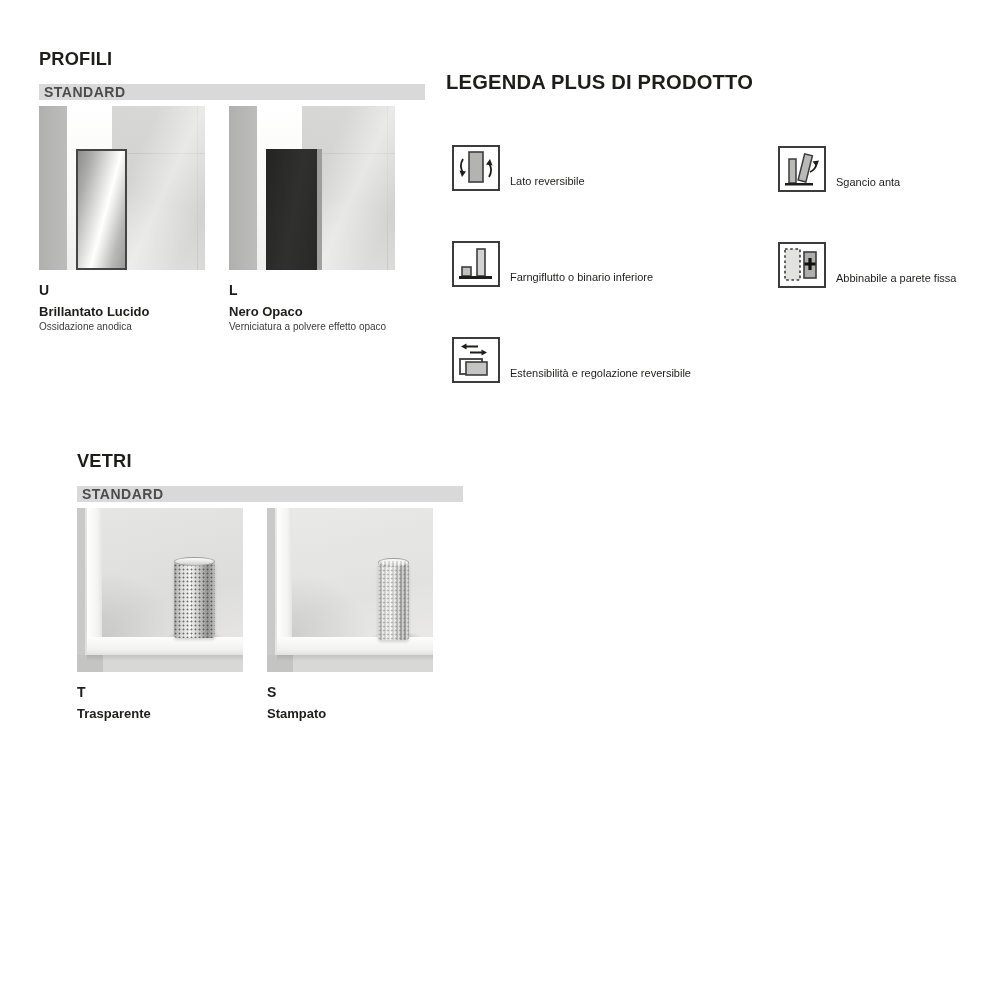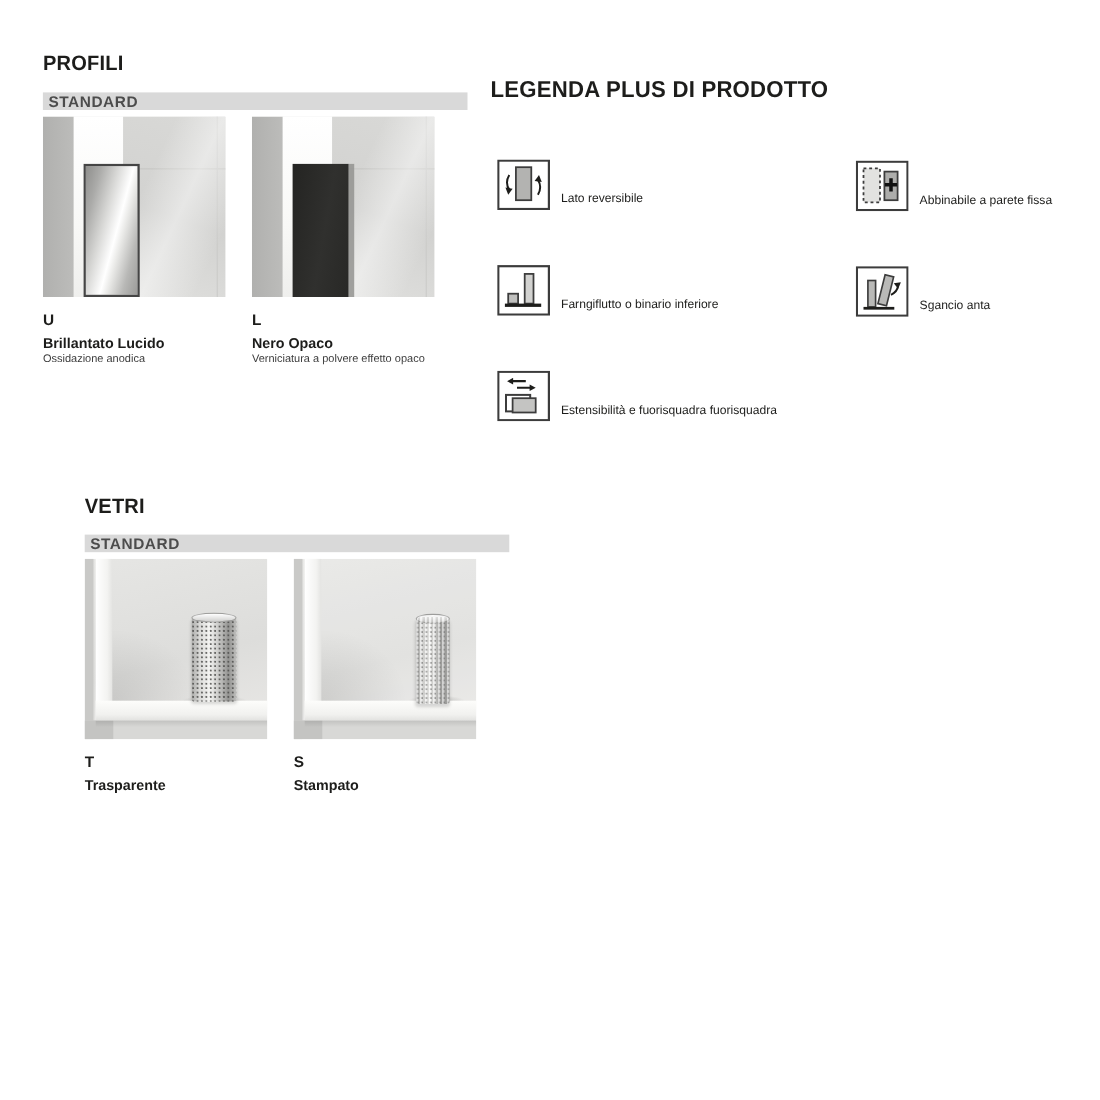--- a/index.html
+++ b/index.html
@@ -169,51 +169,51 @@
           <svg viewBox="0 0 48 46" xmlns="http://www.w3.org/2000/svg">
             <rect x="1" y="1" width="46" height="44" fill="#ffffff" stroke="#3c3c3c" stroke-width="2"></rect>
             <path d="M26 9.5 H14" stroke="#1d1d1b" stroke-width="2" fill="none"></path>
             <polygon points="14.5,6.5 14.5,12.5 9,9.5" fill="#1d1d1b"></polygon>
             <path d="M18 15.5 H30" stroke="#1d1d1b" stroke-width="2" fill="none"></path>
             <polygon points="29.5,12.5 29.5,18.5 35,15.5" fill="#1d1d1b"></polygon>
             <rect x="8" y="22" width="22" height="15" fill="#ffffff" stroke="#3c3c3c" stroke-width="1.8"></rect>
             <rect x="14" y="25" width="21" height="13" fill="#c4c4c2" stroke="#3c3c3c" stroke-width="1.6"></rect>
           </svg>
         </span>
-        <span class="leg-label">Estensibilità e fuorisquadra fuorisquadra</span>
+        <span class="leg-label">Estensibilità e regolazione reversibile</span>
       </div>
 
     </div>
 
     <div class="leg-col leg-col-2">
-
-      <div class="leg-item">
-        <span class="leg-icon">
-          <svg viewBox="0 0 48 46" xmlns="http://www.w3.org/2000/svg">
-            <rect x="1" y="1" width="46" height="44" fill="#ffffff" stroke="#3c3c3c" stroke-width="2"></rect>
-            <rect x="7" y="7" width="15" height="31" fill="#e2e2e0" stroke="#3c3c3c" stroke-width="1.6" stroke-dasharray="2.6 2.6"></rect>
-            <rect x="26" y="10" width="12" height="26" fill="#adadab" stroke="#3c3c3c" stroke-width="1.6"></rect>
-            <path d="M32 16 V28 M26.5 22 H37.5" stroke="#111111" stroke-width="3.2" fill="none"></path>
-          </svg>
-        </span>
-        <span class="leg-label">Abbinabile a parete fissa</span>
-      </div>
 
       <div class="leg-item">
         <span class="leg-icon">
           <svg viewBox="0 0 48 46" xmlns="http://www.w3.org/2000/svg">
             <rect x="1" y="1" width="46" height="44" fill="#ffffff" stroke="#3c3c3c" stroke-width="2"></rect>
             <rect x="11" y="13" width="7" height="24" fill="#b9b9b7" stroke="#3c3c3c" stroke-width="1.5"></rect>
             <rect x="20" y="8" width="8" height="27" fill="#b9b9b7" stroke="#3c3c3c" stroke-width="1.5" transform="rotate(14 24 35)"></rect>
             <path d="M32 26 c3.5 -1.5 6 -4.5 6.5 -8.5" fill="none" stroke="#1d1d1b" stroke-width="1.8"></path>
             <polygon points="34.5,15.5 41,14.5 38.5,20.5" fill="#1d1d1b"></polygon>
             <rect x="7" y="37" width="28" height="2.5" fill="#1d1d1b"></rect>
           </svg>
         </span>
         <span class="leg-label">Sgancio anta</span>
+      </div>
+
+      <div class="leg-item">
+        <span class="leg-icon">
+          <svg viewBox="0 0 48 46" xmlns="http://www.w3.org/2000/svg">
+            <rect x="1" y="1" width="46" height="44" fill="#ffffff" stroke="#3c3c3c" stroke-width="2"></rect>
+            <rect x="7" y="7" width="15" height="31" fill="#e2e2e0" stroke="#3c3c3c" stroke-width="1.6" stroke-dasharray="2.6 2.6"></rect>
+            <rect x="26" y="10" width="12" height="26" fill="#adadab" stroke="#3c3c3c" stroke-width="1.6"></rect>
+            <path d="M32 16 V28 M26.5 22 H37.5" stroke="#111111" stroke-width="3.2" fill="none"></path>
+          </svg>
+        </span>
+        <span class="leg-label">Abbinabile a parete fissa</span>
       </div>
 
     </div>
   </section>
 
   <section class="sec-vetri">
     <h2 class="sec-title">VETRI</h2>
     <div class="std-bar">
       <span>STANDARD</span>
     </div>

